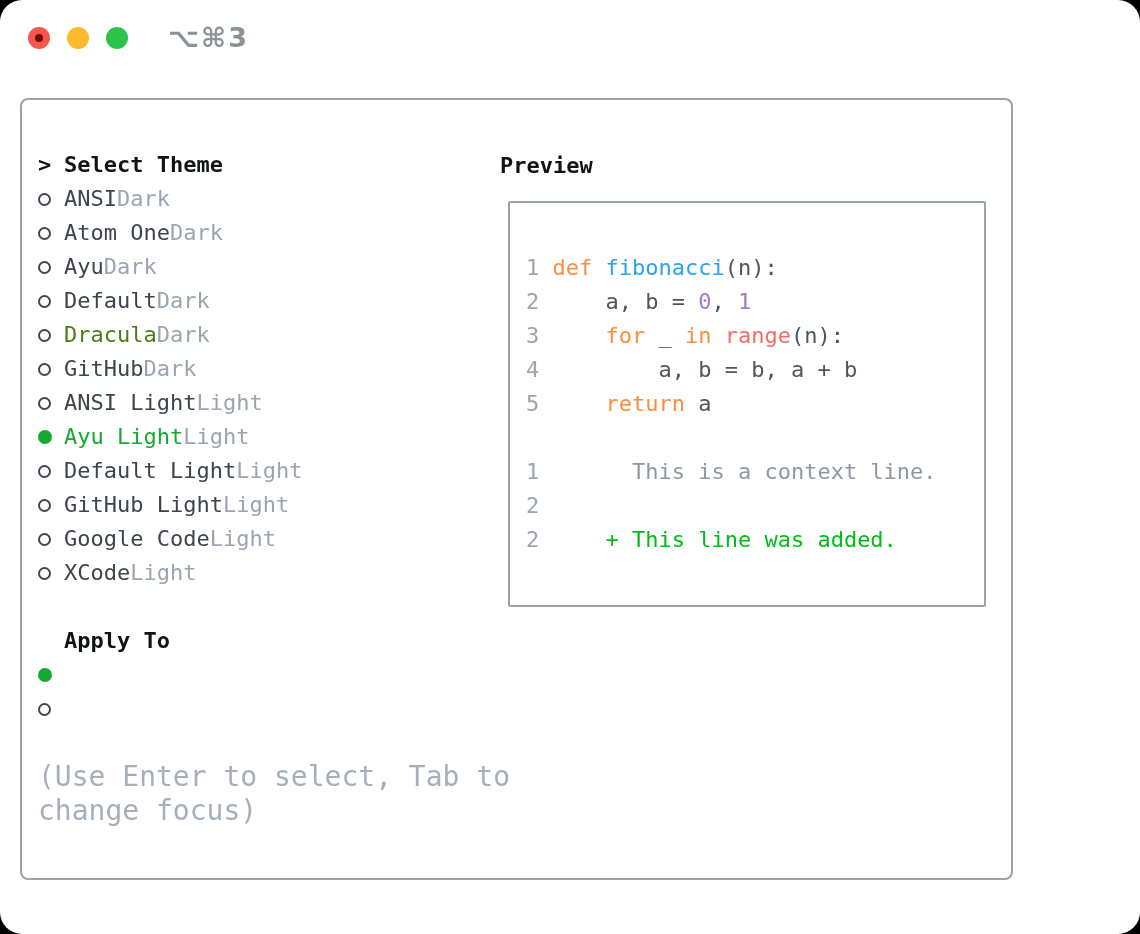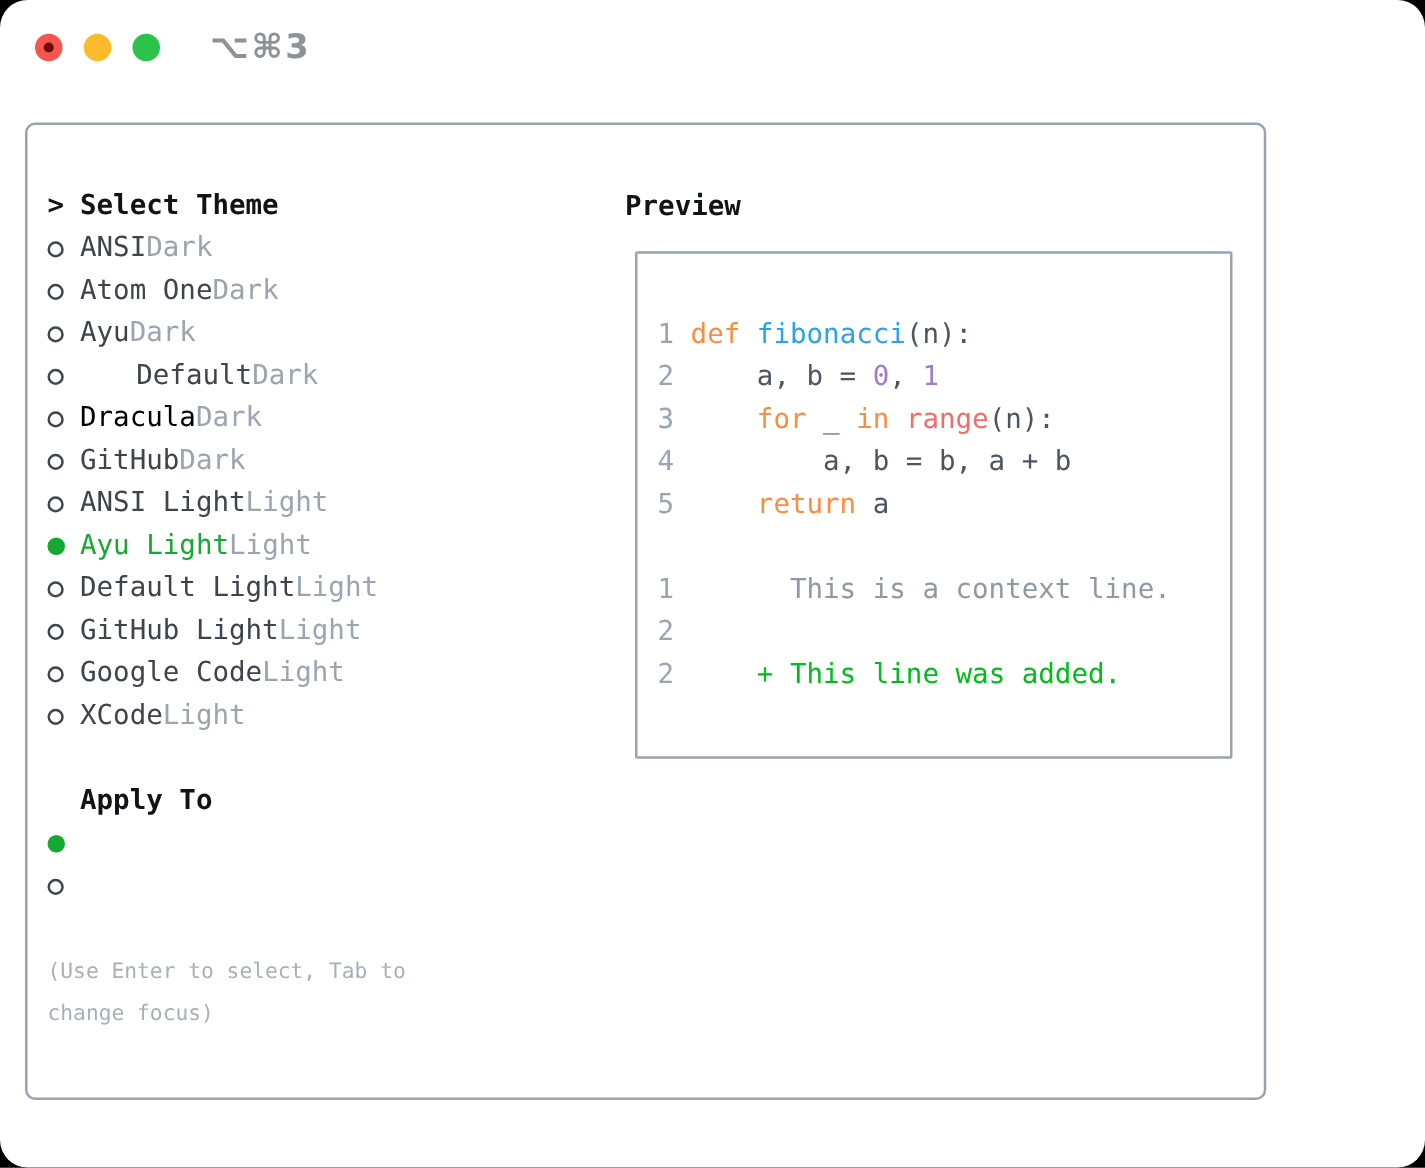--- a/index.html
+++ b/index.html
@@ -33,21 +33,21 @@
     font-size:22px; line-height:34px; white-space:pre; }
 
   
   .list-col { position:absolute; left:16px; top:48px; width:450px; }
   .marker { width:26px; flex:0 0 26px; display:flex; align-items:center; }
   .prompt { font-weight:bold; color:#101317; }
   .hdr { font-weight:bold; color:#101317; }
   .circle { width:13px; height:13px; border-radius:50%; border:2px solid #3f4650; }
   .circle.filled { border:none; width:14px; height:14px; }
   .gap { height:34px; }
-  .help { font-size:17px; line-height:34px; color:#a7b0ba; white-space:pre; }
+  .help { font-size:28px; line-height:34px; color:#a7b0ba; white-space:pre; }
 
   
   .preview-title { position:absolute; left:478px; top:48px; height:34px; display:flex;
     align-items:center; font-size:22px; font-weight:bold; color:#101317; }
   .preview-box {
     position:absolute; left:486px; top:101px; width:478px; height:406px;
     border:2px solid #99a3ae; border-radius:2px; background:#fff;
     padding:48px 0 0 16px; overflow:hidden;
   }
   .ln { display:inline-block; min-width:1ch; margin-right:1ch; }
@@ -71,22 +71,22 @@
 
       <div class="row">
         <span class="marker prompt">&gt;</span>
         <span class="hdr">Select Theme</span>
       </div>
 
       <div>
           <div class="row"><span class="marker"><span class="circle"></span></span><span class="nm" style="color: rgb(61, 68, 77);">ANSI</span> <span class="vr" style="color: rgb(154, 165, 177);">Dark</span></div>
           <div class="row"><span class="marker"><span class="circle"></span></span><span class="nm" style="color: rgb(61, 68, 77);">Atom One</span> <span class="vr" style="color: rgb(154, 165, 177);">Dark</span></div>
           <div class="row"><span class="marker"><span class="circle"></span></span><span class="nm" style="color: rgb(61, 68, 77);">Ayu</span> <span class="vr" style="color: rgb(154, 165, 177);">Dark</span></div>
-          <div class="row"><span class="marker"><span class="circle"></span></span><span class="nm" style="color: rgb(61, 68, 77); margin-left: 45px;">Default</span> <span class="vr" style="color: rgb(154, 165, 177);">Dark</span></div>
-          <div class="row"><span class="marker"><span class="circle"></span></span><span class="nm" style="color: #000000;">Dracula</span> <span class="vr" style="color: rgb(154, 165, 177);">Dark</span></div>
+          <div class="row"><span class="marker"><span class="circle"></span></span><span class="nm" style="color: rgb(61, 68, 77);">Default</span> <span class="vr" style="color: rgb(154, 165, 177);">Dark</span></div>
+          <div class="row"><span class="marker"><span class="circle"></span></span><span class="nm" style="color: #4d7c0f;">Dracula</span> <span class="vr" style="color: rgb(154, 165, 177);">Dark</span></div>
           <div class="row"><span class="marker"><span class="circle"></span></span><span class="nm" style="color: rgb(61, 68, 77);">GitHub</span> <span class="vr" style="color: rgb(154, 165, 177);">Dark</span></div>
           <div class="row"><span class="marker"><span class="circle"></span></span><span class="nm" style="color: rgb(61, 68, 77);">ANSI Light</span> <span class="vr" style="color: rgb(154, 165, 177);">Light</span></div>
           <div class="row"><span class="marker"><span class="circle filled" style="background: rgb(21, 168, 51);"></span></span><span class="nm" style="color: rgb(21, 168, 51);">Ayu Light</span> <span class="vr" style="color: rgb(154, 165, 177);">Light</span></div>
           <div class="row"><span class="marker"><span class="circle"></span></span><span class="nm" style="color: rgb(61, 68, 77);">Default Light</span> <span class="vr" style="color: rgb(154, 165, 177);">Light</span></div>
           <div class="row"><span class="marker"><span class="circle"></span></span><span class="nm" style="color: rgb(61, 68, 77);">GitHub Light</span> <span class="vr" style="color: rgb(154, 165, 177);">Light</span></div>
           <div class="row"><span class="marker"><span class="circle"></span></span><span class="nm" style="color: rgb(61, 68, 77);">Google Code</span> <span class="vr" style="color: rgb(154, 165, 177);">Light</span></div>
           <div class="row"><span class="marker"><span class="circle"></span></span><span class="nm" style="color: rgb(61, 68, 77);">XCode</span> <span class="vr" style="color: rgb(154, 165, 177);">Light</span></div>
         </div>
 
       <div class="gap"></div>

